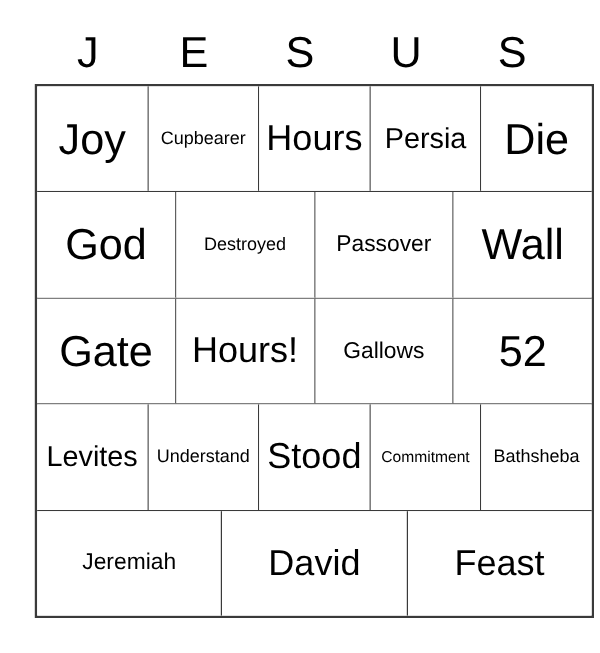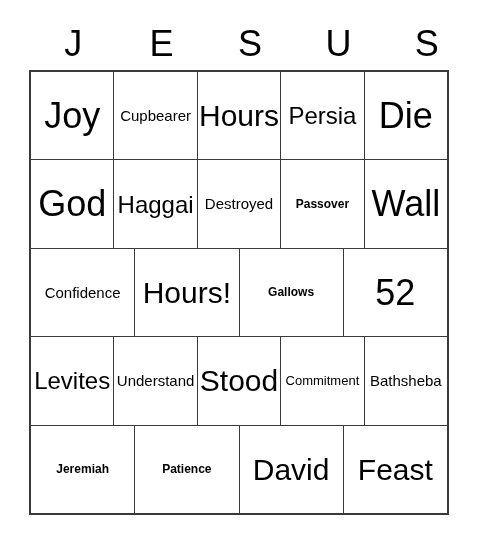--- a/index.html
+++ b/index.html
@@ -44,21 +44,21 @@
     font-weight: 400;
     letter-spacing: 0;
     color: #000000;
   }
 
   
   #grid {
     position: absolute;
     left: 29px;
     top: 70px;
-    width: 420px;
+    width: 466px;
     height: 445px;
     box-sizing: border-box;
     border: 2px solid #3a3a3a;
     display: flex;
     flex-direction: column;
     background: #ffffff;
   }
   .grid-row {
     flex: 1 1 0;
     display: flex;
@@ -88,21 +88,21 @@
     text-align: center;
     line-height: 1.05;
     white-space: nowrap;
     color: #000000;
   }
 
   
   .fs-xl   { font-size: 36px; }
   .fs-lg   { font-size: 30px; }
   .fs-md   { font-size: 24px; }
-  .fs-sm   { font-size: 12px; font-weight: bold; }
+  .fs-sm   { font-size: 19px; }
   .fs-xs   { font-size: 15px; }
   .fs-xxs  { font-size: 13px; }
 </style>
 </head>
 <body>
 
 <div id="bingo-card">
 
   <div id="header-row">
     <div class="header-letter">J</div>
@@ -130,36 +130,33 @@
       <div class="grid-cell">
           <span class="cell-text fs-xl">Die</span>
         </div>
     </div>
 
     <div class="grid-row">
       <div class="grid-cell">
           <span class="cell-text fs-xl">God</span>
         </div>
       <div class="grid-cell">
-          <span class="cell-text fs-md">Haggai</span>
-        </div>
-      <div class="grid-cell">
           <span class="cell-text fs-xs">Destroyed</span>
         </div>
       <div class="grid-cell">
           <span class="cell-text fs-sm">Passover</span>
         </div>
       <div class="grid-cell">
           <span class="cell-text fs-xl">Wall</span>
         </div>
     </div>
 
     <div class="grid-row">
       <div class="grid-cell">
-          <span class="cell-text fs-xs">Confidence</span>
+          <span class="cell-text fs-xl">Gate</span>
         </div>
       <div class="grid-cell">
           <span class="cell-text fs-lg">Hours!</span>
         </div>
       <div class="grid-cell">
           <span class="cell-text fs-sm">Gallows</span>
         </div>
       <div class="grid-cell">
           <span class="cell-text fs-xl">52</span>
         </div>
@@ -181,23 +178,20 @@
       <div class="grid-cell">
           <span class="cell-text fs-xs">Bathsheba</span>
         </div>
     </div>
 
     <div class="grid-row">
       <div class="grid-cell">
           <span class="cell-text fs-sm">Jeremiah</span>
         </div>
       <div class="grid-cell">
-          <span class="cell-text fs-sm">Patience</span>
-        </div>
-      <div class="grid-cell">
           <span class="cell-text fs-lg">David</span>
         </div>
       <div class="grid-cell">
           <span class="cell-text fs-lg">Feast</span>
         </div>
     </div>
 
   </div>
 </div>
 

